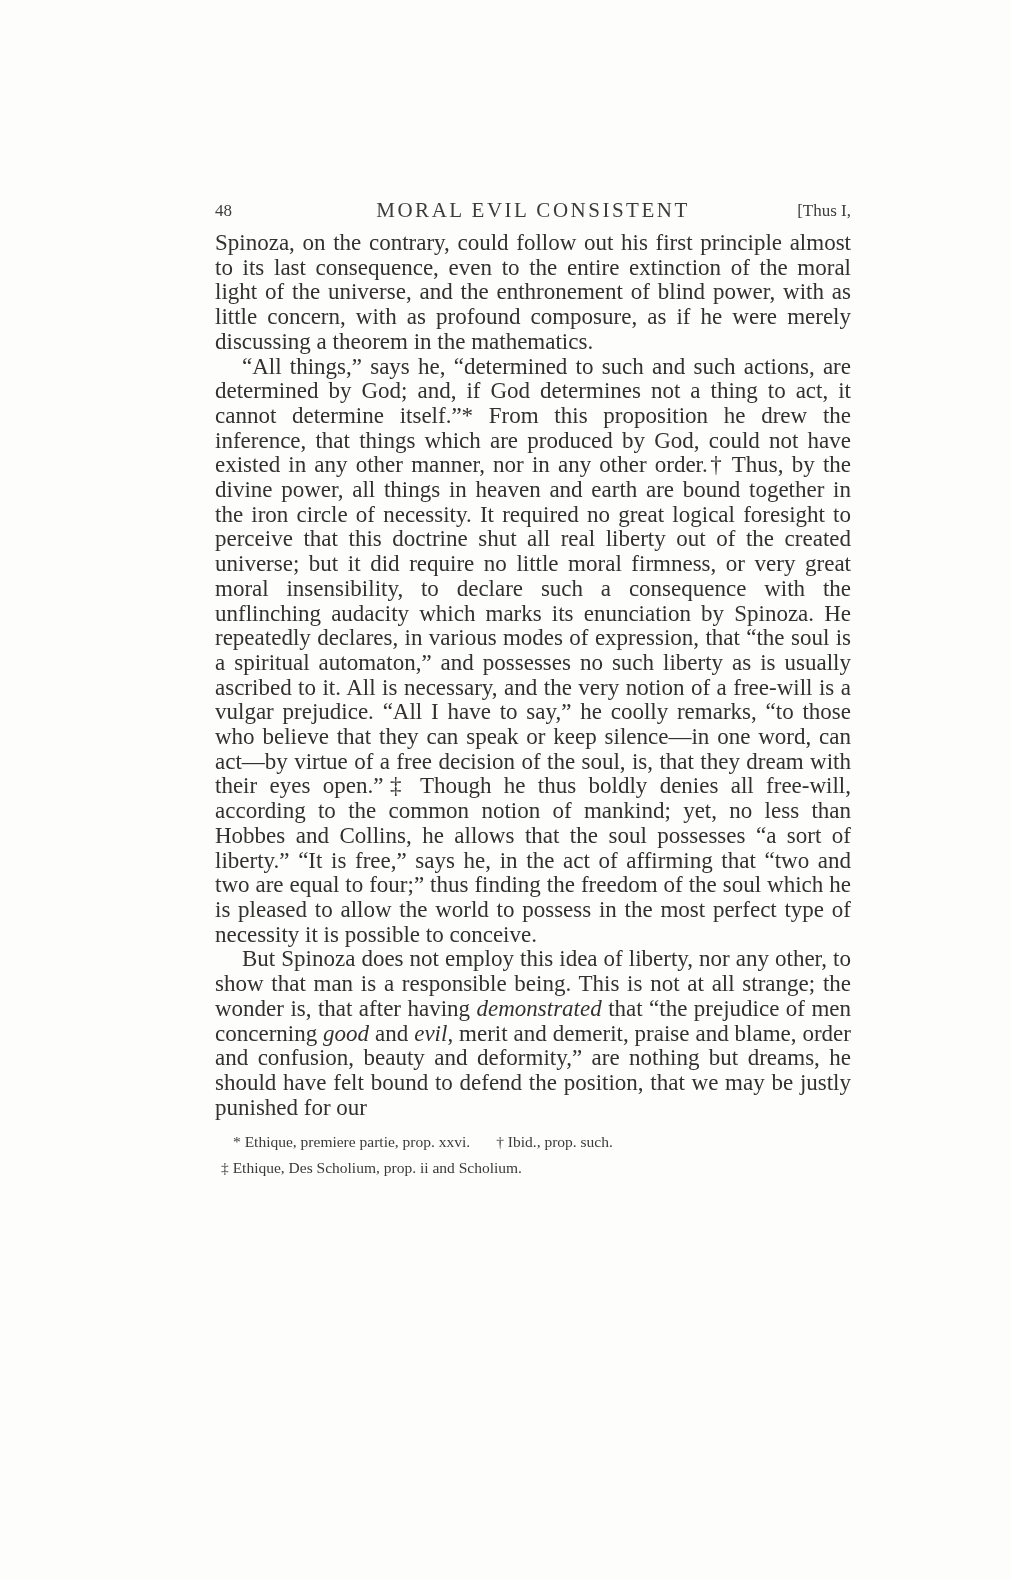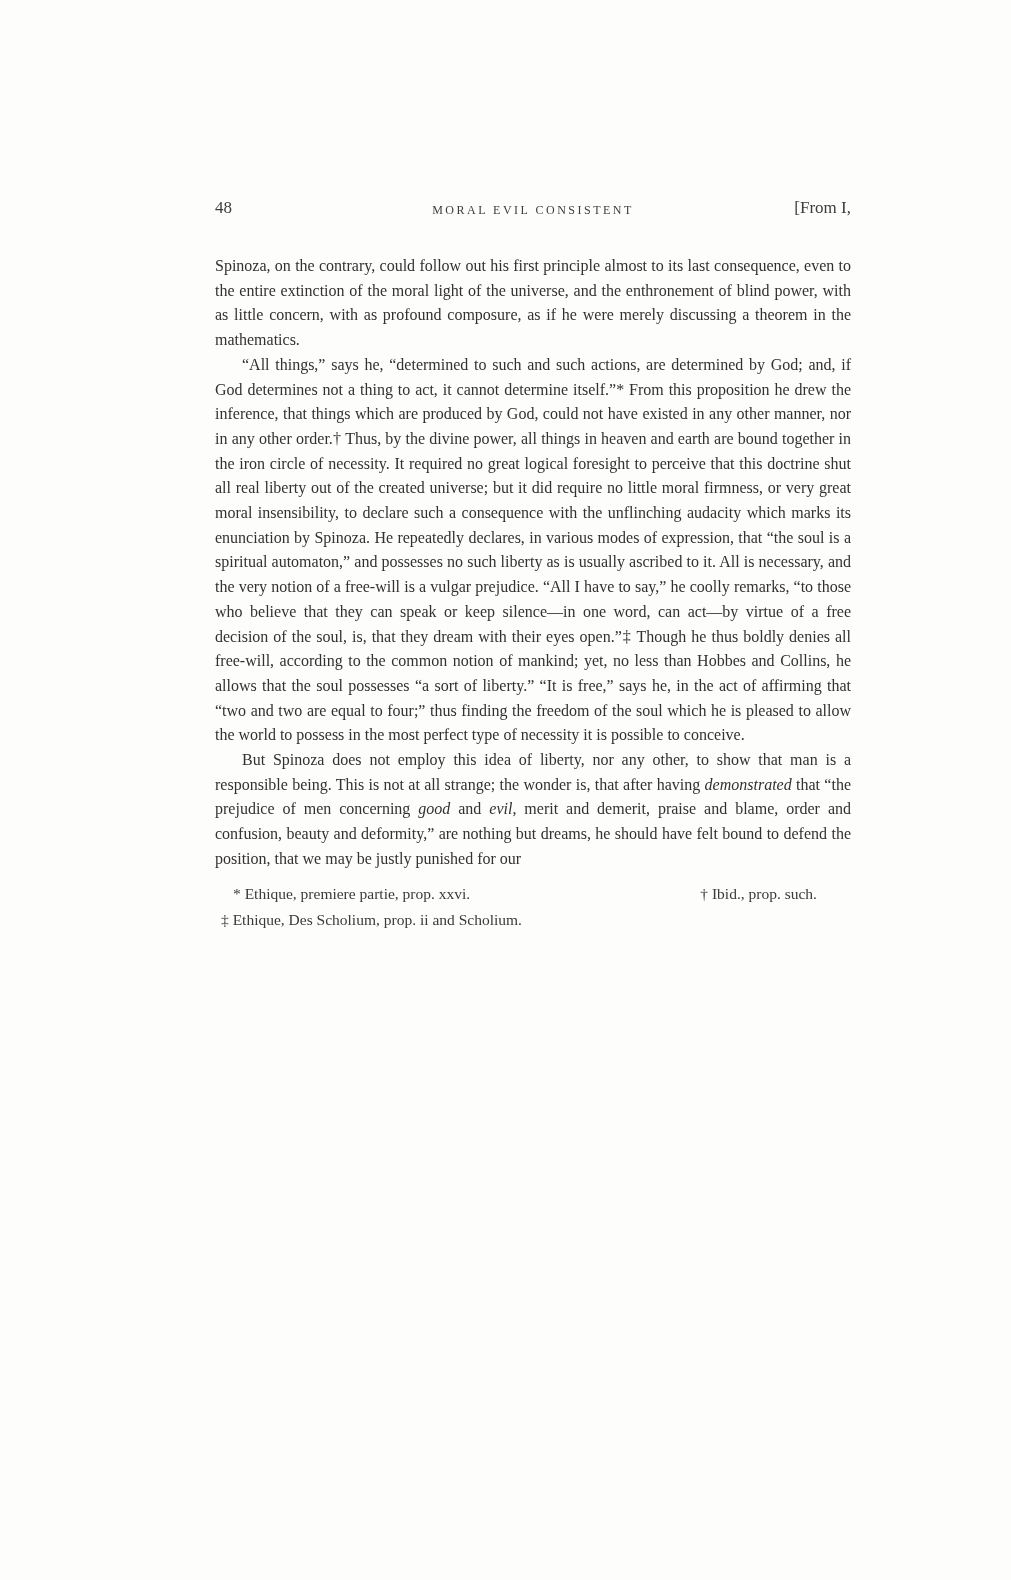--- a/index.html
+++ b/index.html
@@ -21,78 +21,79 @@
     background: #fdfdfc;
   }
   .content {
     position: absolute;
     left: 215px;
     top: 198px;
     width: 636px;
   }
   .running-header {
     display: flex;
-    align-items: flex-end;
+    align-items: center;
     justify-content: space-between;
     font-size: 17px;
     color: #3c3c3c;
-    margin-bottom: 36px;
+    margin-bottom: 8px;
   }
   .running-header .page-number {
     width: 90px;
     text-align: left;
   }
   .running-header .header-title {
     flex: 1;
     text-align: center;
     letter-spacing: 2.5px;
-    font-size: 12px;
+    font-size: 21px;
   }
   .running-header .header-part {
     width: 90px;
     text-align: right;
   }
   .body-text p {
     margin: 0;
-    font-size: 16px;
+    font-size: 23px;
     line-height: 24.7px;
     text-align: justify;
     color: #333130;
   }
   .body-text p.indent {
     text-indent: 27px;
   }
   .body-text em {
   }
   .footnotes {
     margin-top: 9px;
     font-size: 15.5px;
     line-height: 26px;
     color: #3a3a3a;
   }
   .footnote-row {
     display: flex;
-    justify-content: space-between;
+    justify-content: flex-start;
     padding-left: 18px;
     padding-right: 34px;
+    gap: 26px;
   }
   .footnote-line2 {
     padding-left: 6px;
   }
 </style>
 </head>
 <body>
 
 <div class="page">
   <div class="content">
 
     <div class="running-header">
       <span class="page-number">48</span>
       <span class="header-title">MORAL EVIL CONSISTENT</span>
-      <span class="header-part">[From I,</span>
+      <span class="header-part">[Thus I,</span>
     </div>
 
     <div class="body-text">
         <p><span>Spinoza, on the contrary, could follow out his first principle almost to its last consequence, even to the entire extinction of the moral light of the universe, and the enthronement of blind power, with as little concern, with as profound composure, as if he were merely discussing a theorem in the mathematics.</span></p>
         <p class="indent"><span>“All things,” says he, “determined to such and such actions, are determined by God; and, if God determines not a thing to act, it cannot determine itself.”*  From this proposition he drew the inference, that things which are produced by God, could not have existed in any other manner, nor in any other order.†  Thus, by the divine power, all things in heaven and earth are bound together in the iron circle of necessity.  It required no great logical foresight to perceive that this doctrine shut all real liberty out of the created universe; but it did require no little moral firmness, or very great moral insensibility, to declare such a consequence with the unflinching audacity which marks its enunciation by Spinoza.  He repeatedly declares, in various modes of expression, that “the soul is a spiritual automaton,” and possesses no such liberty as is usually ascribed to it.  All is necessary, and the very notion of a free-will is a vulgar prejudice.  “All I have to say,” he coolly remarks, “to those who believe that they can speak or keep silence—in one word, can act—by virtue of a free decision of the soul, is, that they dream with their eyes open.”‡  Though he thus boldly denies all free-will, according to the common notion of mankind; yet, no less than Hobbes and Collins, he allows that the soul possesses “a sort of liberty.”  “It is free,” says he, in the act of affirming that “two and two are equal to four;” thus finding the freedom of the soul which he is pleased to allow the world to possess in the most perfect type of necessity it is possible to conceive.</span></p>
         <p class="indent"><span>But Spinoza does not employ this idea of liberty, nor any other, to show that man is a responsible being.  This is not at all strange; the wonder is, that after having </span><em>demonstrated</em><span> that “the prejudice of men concerning </span><em>good</em><span> and </span><em>evil</em><span>, merit and demerit, praise and blame, order and confusion, beauty and deformity,” are nothing but dreams, he should have felt bound to defend the position, that we may be justly punished for our</span></p>
       </div>
 
     <div class="footnotes">
       <div class="footnote-row">

